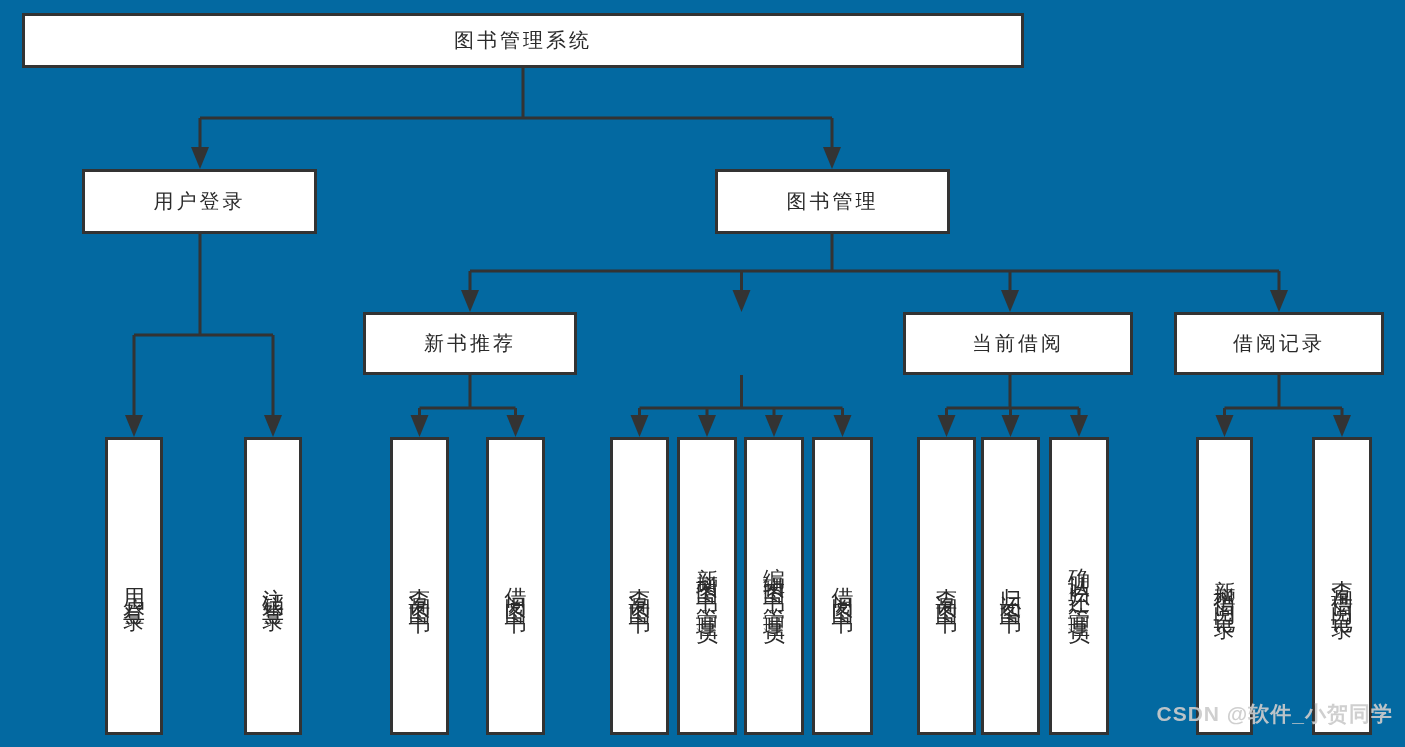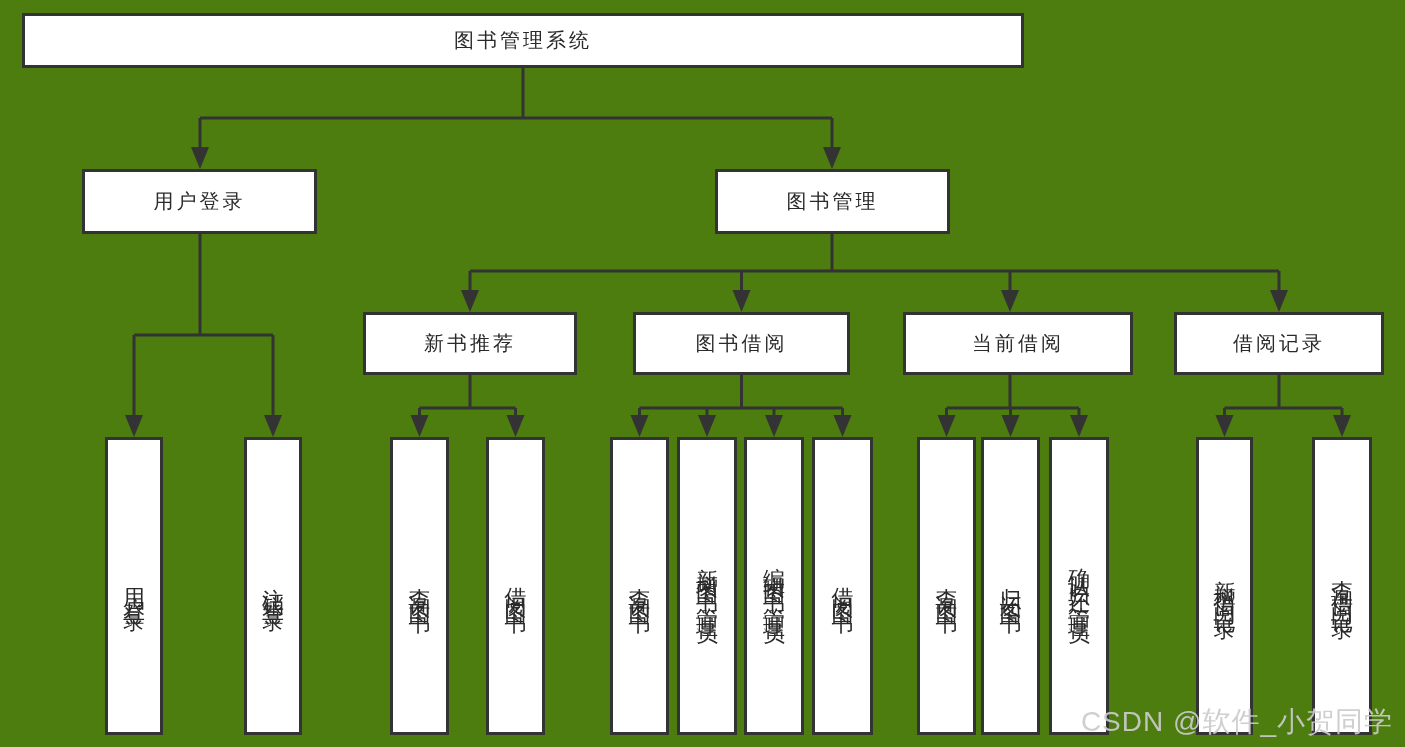--- a/index.html
+++ b/index.html
@@ -1,20 +1,20 @@
 <!DOCTYPE html>
 <html lang="zh"><head>
 <meta charset="utf-8">
 <style>
   html,body { margin:0; padding:0; background:#ffffff; }
   .canvas {
     position: relative;
     width: 1405px;
     height: 747px;
-    background: #4d7c0f;
+    background: #0369a1;
     font-family: "Liberation Sans", sans-serif;
     overflow: hidden;
   }
   .connectors {
     position: absolute;
     left: 0; top: 0;
     width: 1405px; height: 747px;
     pointer-events: none;
   }
   .box {
@@ -37,26 +37,27 @@
     writing-mode: vertical-rl;
     text-orientation: mixed;
     font-size: 22px;
     letter-spacing: 8px;
     line-height: 1;
     white-space: nowrap;
   }
   .watermark {
     position: absolute;
     right: 12px;
-    bottom: 6px;
-    font-size: 28px;
+    bottom: 19px;
+    font-size: 21px;
     color: rgba(203,203,203,0.92);
     letter-spacing: 1px;
     z-index: 5;
     white-space: nowrap;
+    font-weight: bold;
   }
 </style>
 </head>
 <body>
 
 <div class="canvas">
 
   <svg class="connectors" viewBox="0 0 1405 747" xmlns="http://www.w3.org/2000/svg">
     <g stroke="#333333" stroke-width="3" fill="none">
 
@@ -96,21 +97,20 @@
       <polygon points="1342,437 1333,415 1351,415"></polygon>
     </g>
   </svg>
 
   <div class="box h" style="left:22px;top:13px;width:1002px;height:55px">图书管理系统</div>
 
   <div class="box h" style="left:82px;top:169px;width:235px;height:65px">用户登录</div>
   <div class="box h" style="left:363px;top:312px;width:214px;height:63px">新书推荐</div>
 
   <div class="box h" style="left:715px;top:169px;width:235px;height:65px">图书管理</div>
-  <div class="box h" style="left:633px;top:312px;width:217px;height:63px">图书借阅</div>
   <div class="box h" style="left:903px;top:312px;width:230px;height:63px">当前借阅</div>
   <div class="box h" style="left:1174px;top:312px;width:210px;height:63px">借阅记录</div>
 
   <div class="box v" style="left:105px;top:437px;width:58px;height:298px">用户登录</div>
   <div class="box v" style="left:244px;top:437px;width:58px;height:298px">注销登录</div>
 
   <div class="box v" style="left:390px;top:437px;width:59px;height:298px">查询图书</div>
   <div class="box v" style="left:486px;top:437px;width:59px;height:298px">借阅图书</div>
 
   <div class="box v" style="left:610px;top:437px;width:59px;height:298px">查询图书</div>

